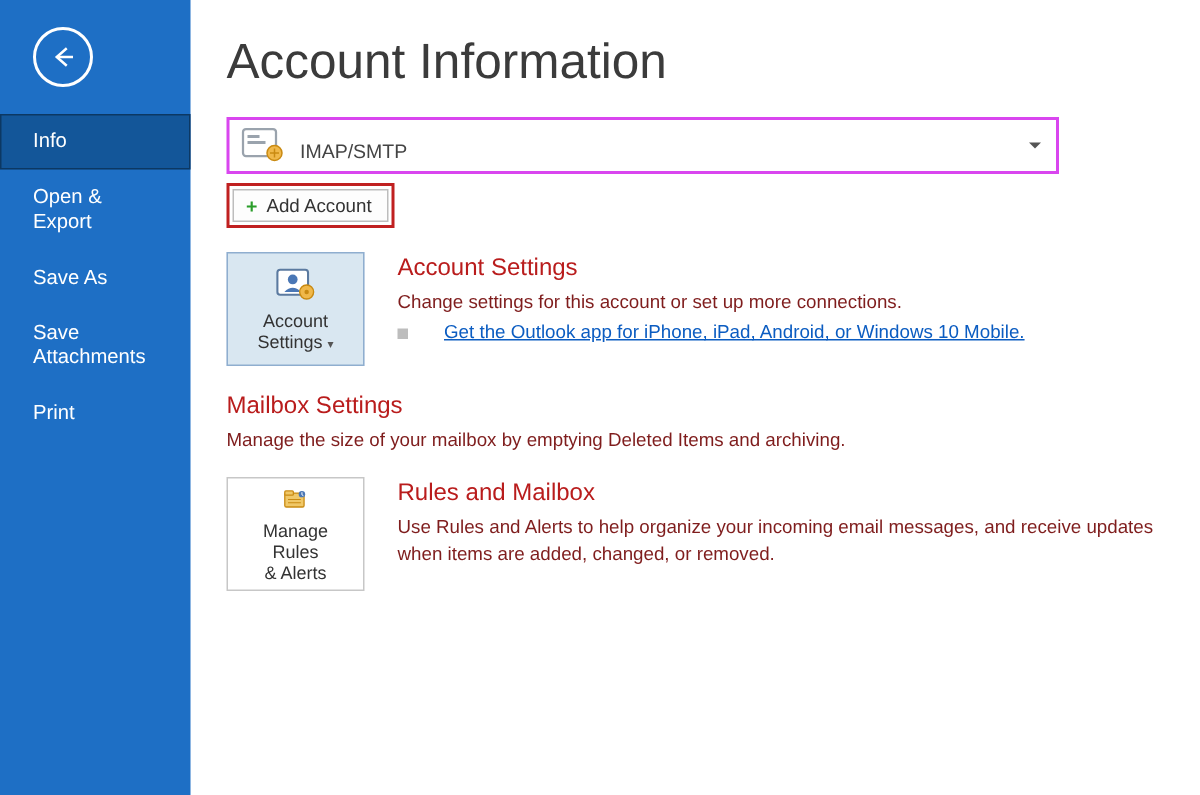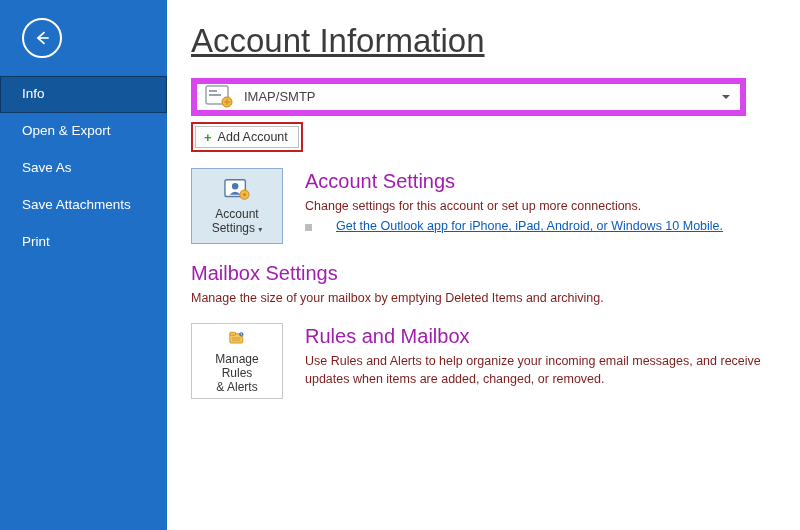--- a/index.html
+++ b/index.html
@@ -4,21 +4,21 @@
   <style>
     * { margin: 0; padding: 0; box-sizing: border-box; }
     body {
       font-family: "Segoe UI", Arial, sans-serif;
       width: 800px; height: 530px;
       background: #fff;
       overflow: hidden;
       display: flex;
     }
     .sidebar {
-      width: 167px; height: 100%;
+      width: 127px; height: 100%;
       background: #1e6fc5;
       color: #fff;
       position: relative;
       flex-shrink: 0;
     }
     .back-circle {
       width: 40px; height: 40px;
       border: 2px solid #fff;
       border-radius: 50%;
       margin: 18px 0 18px 22px;
@@ -42,25 +42,24 @@
     .main {
       flex: 1;
       padding: 22px 30px 20px 24px;
       overflow: hidden;
     }
     .page-title {
       font-size: 33px;
       font-weight: 300;
       color: #3b3b3b;
       margin-bottom: 18px;
-      text-decoration: underline;
     }
     .account-select {
       width: 555px; height: 38px;
-      border: 6px solid #d946ef;
+      border: 2px solid #d946ef;
       display: flex; align-items: center;
       position: relative;
       cursor: pointer;
       background: #fff;
     }
     .account-select .acct-icon {
       width: 34px; height: 34px;
       margin: 0 8px 0 5px;
       display: flex; align-items: center; justify-content: center;
     }
@@ -119,21 +118,21 @@
     .tile.active {
       background: #d9e7f1;
       border-color: #8faecf;
     }
     .tile .tile-icon { width: 30px; height: 26px; }
     .tile .tile-caret {
       font-size: 8px; color: #555; margin-top: -2px;
     }
     .section-body { flex: 1; padding-top: 2px; }
     .section-title {
-      font-size: 20px; font-weight: 400; color: #a21caf;
+      font-size: 16px; font-weight: 400; color: #b91c1c;
       margin-bottom: 4px;
     }
     .section-desc {
       font-size: 12.5px; color: #7f1d1d; line-height: 1.45;
     }
     .bullet-row {
       display: flex; align-items: flex-start; gap: 24px;
       margin-top: 4px; font-size: 12.5px;
     }
     .bullet-sq {

